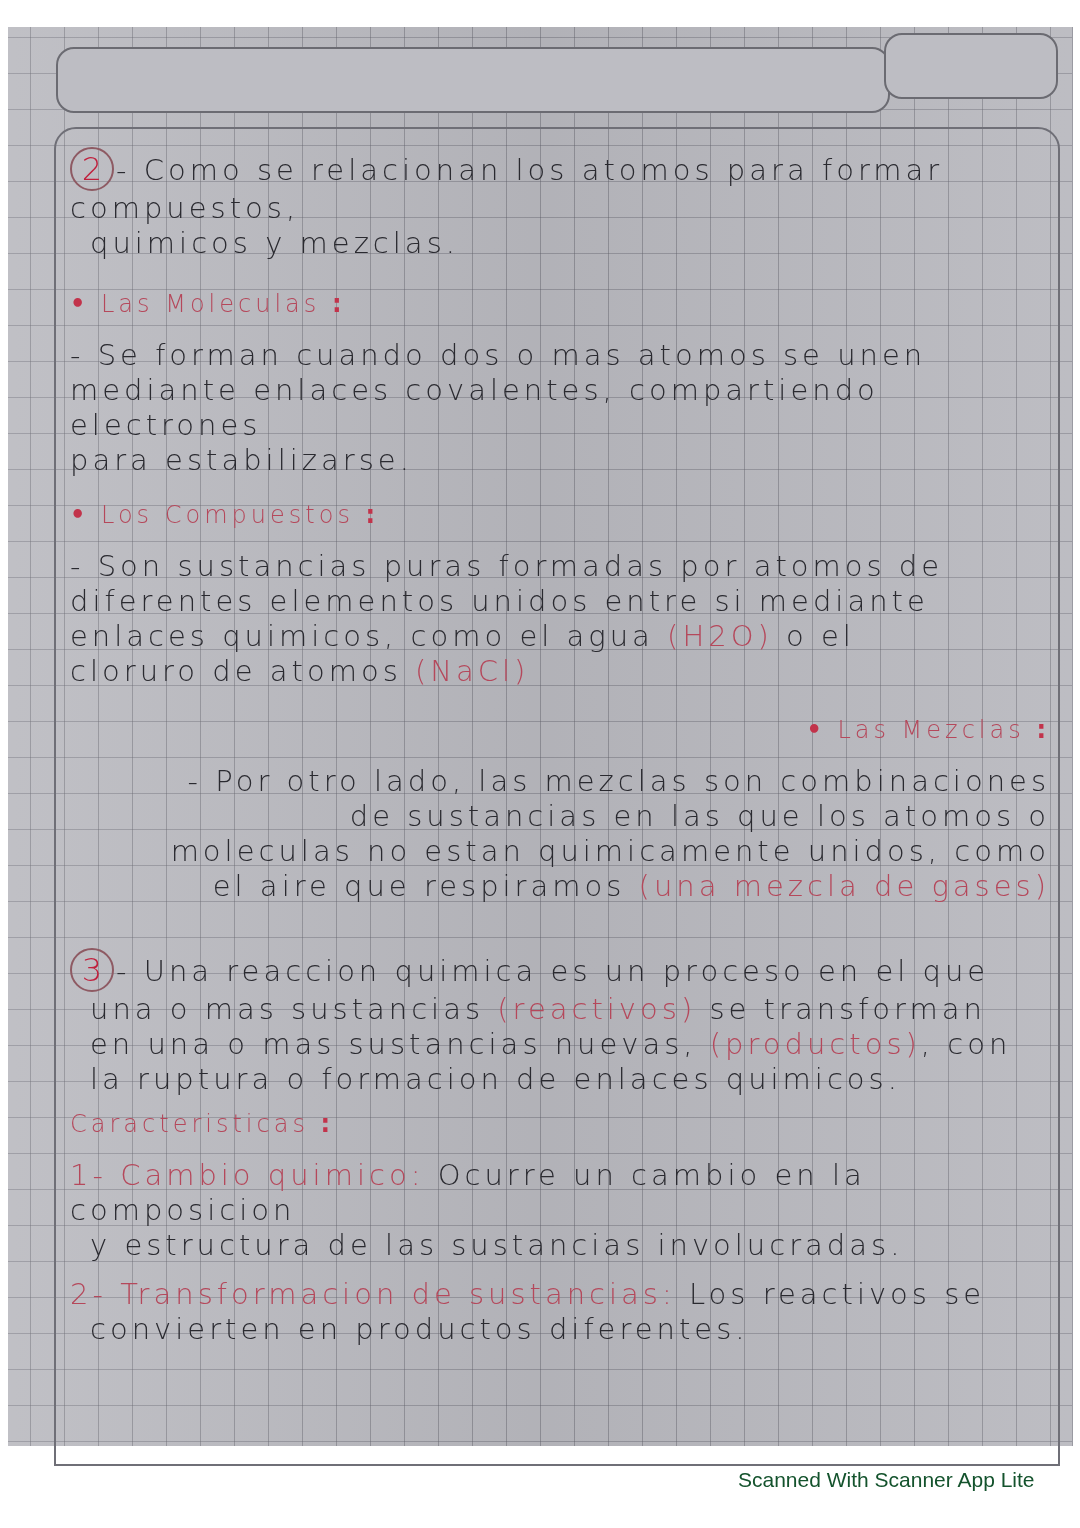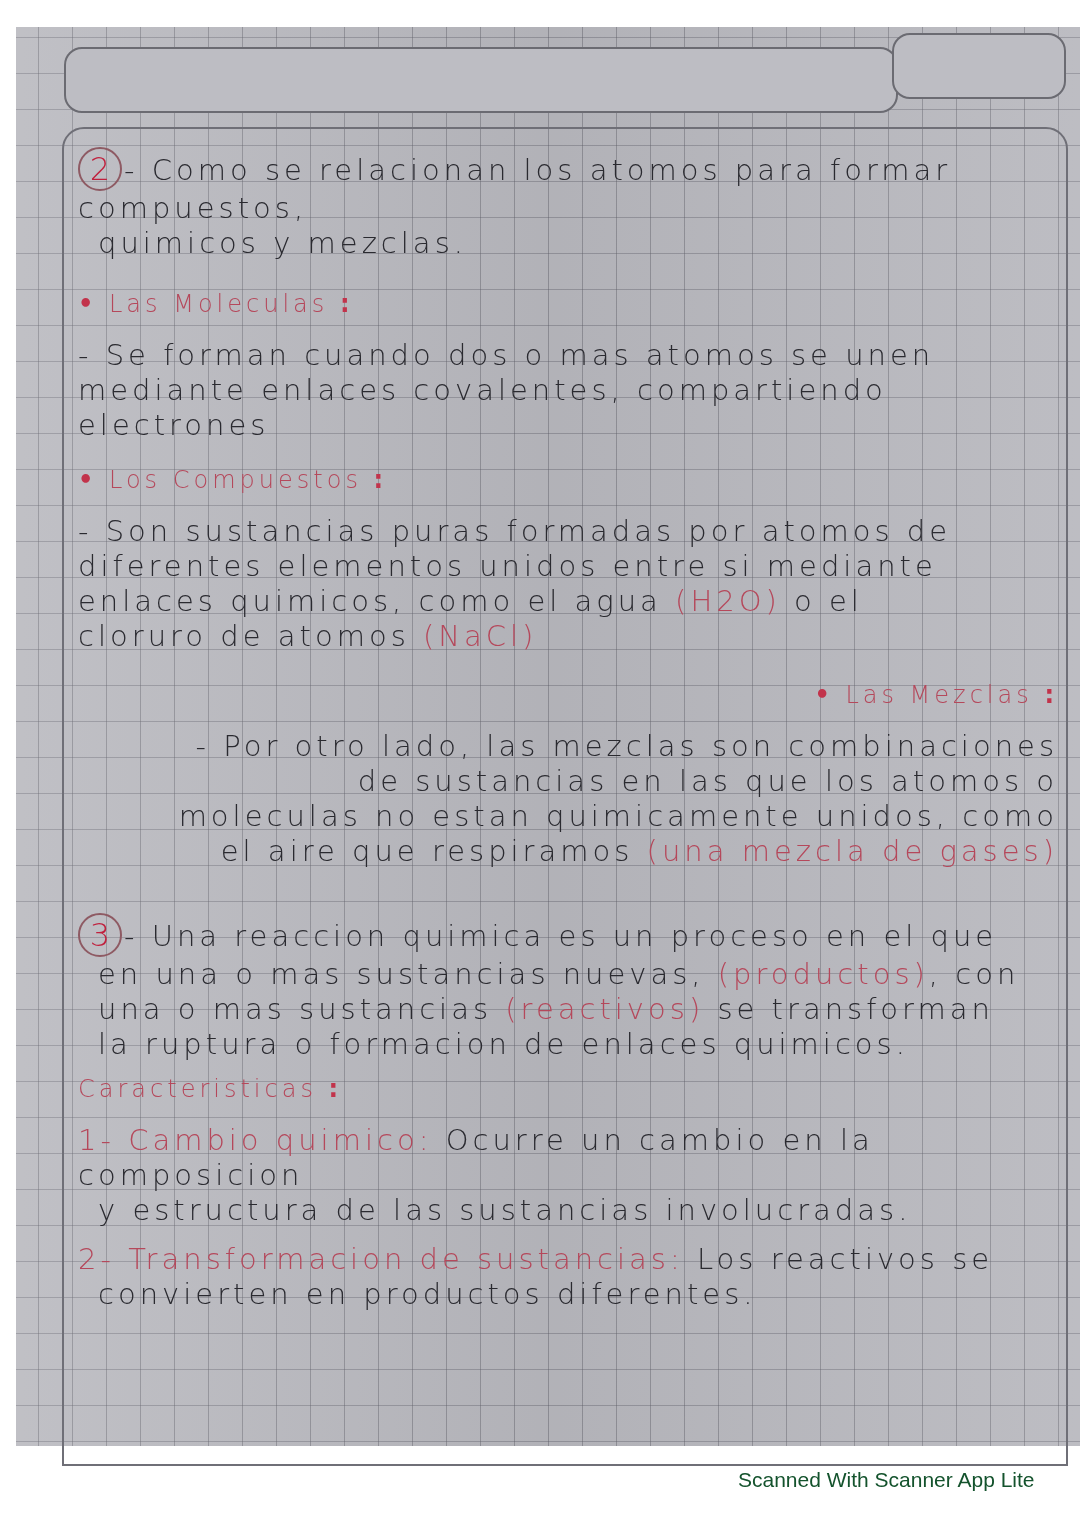--- a/index.html
+++ b/index.html
@@ -2,21 +2,21 @@
 <html><head>
   <meta charset="utf-8">
   <style>
     html, body { margin: 0; padding: 0; }
     body {
       width: 1080px; height: 1528px; background: #ffffff;
       position: relative; overflow: hidden;
       font-family: "DejaVu Sans", sans-serif;
     }
     .scan {
-      position: absolute; left: 16px; top: 27px; width: 1064px; height: 1419px;
+      position: absolute; left: 8px; top: 27px; width: 1064px; height: 1419px;
       background-color: #b9b9bf;
       background-image:
         linear-gradient(90deg, rgba(255,255,255,0.10), rgba(0,0,0,0.04) 50%, rgba(255,255,255,0.06)),
         linear-gradient(to right, rgba(95,95,105,0.45) 1px, transparent 1px),
         linear-gradient(to bottom, rgba(95,95,105,0.40) 1px, transparent 1px);
       background-size: 100% 100%, 34px 34px, 34px 36px;
       background-position: 0 0, 22px 0, 0 10px;
       border-right: 1px solid #9a9aa2;
     }
     .header-band {
@@ -71,20 +71,21 @@
     </div>
 
     <div class="block hw" style="margin-top:26px;">
       <div class="heading">
         <span class="dot-red">•</span>
         <span class="red">Las Moleculas</span>
         <span class="dot-red">:</span>
       </div>
       <div>- Se forman cuando dos o mas atomos se unen</div>
       <div>mediante enlaces covalentes, compartiendo electrones</div>
+      <div>para estabilizarse.</div>
     </div>
 
     <div class="block hw" style="margin-top:20px;">
       <div class="heading">
         <span class="dot-red">•</span>
         <span class="red">Los Compuestos</span>
         <span class="dot-red">:</span>
       </div>
       <div>- Son sustancias puras formadas por atomos de</div>
       <div>diferentes elementos unidos entre si mediante</div>
@@ -113,27 +114,27 @@
         <span class="red">(una mezcla de gases)</span>
       </div>
     </div>
 
     <div class="block hw" style="margin-top:44px;">
       <div>
         <span class="num-circle">3</span><span>-</span>
         <span>Una reaccion quimica es un proceso en el que</span>
       </div>
       <div class="ind">
-        <span>en una o mas sustancias nuevas,</span>
-        <span class="red">(productos)</span><span>, con</span>
-      </div>
-      <div class="ind">
         <span>una o mas sustancias</span>
         <span class="red">(reactivos)</span>
         <span>se transforman</span>
+      </div>
+      <div class="ind">
+        <span>en una o mas sustancias nuevas,</span>
+        <span class="red">(productos)</span><span>, con</span>
       </div>
       <div class="ind">la ruptura o formacion de enlaces quimicos.</div>
     </div>
 
     <div class="block hw" style="">
       <div class="heading">
         <span class="red">Caracteristicas</span>
         <span class="dot-red">:</span>
       </div>
       <div class="para">

